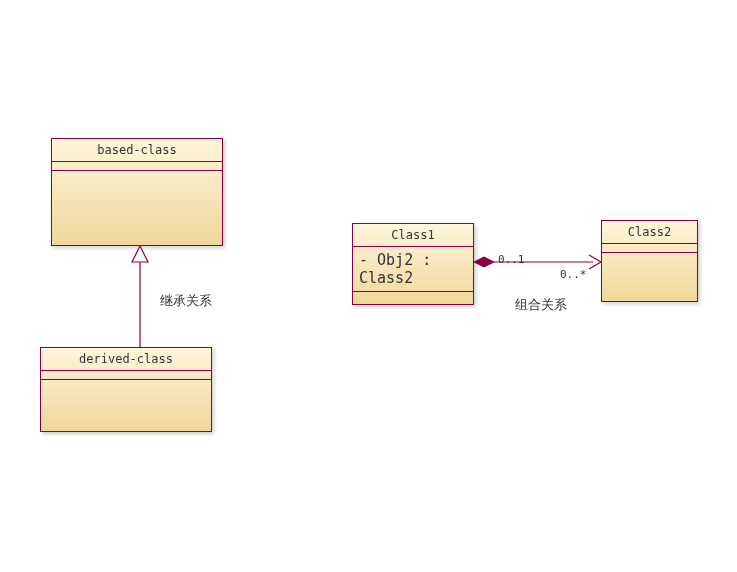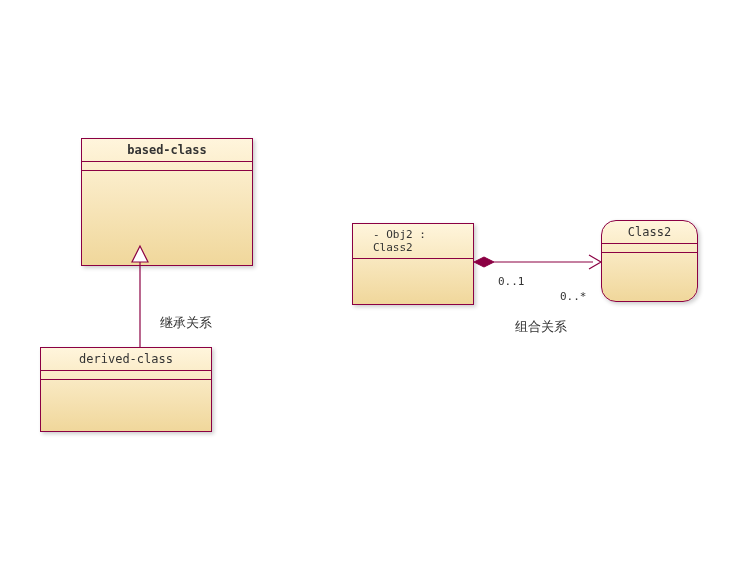--- a/index.html
+++ b/index.html
@@ -20,67 +20,67 @@
   }
   .uml-title {
     text-align: center;
     padding: 4px 2px;
     border-bottom: 1px solid #8b0043;
     font-size: 12px;
   }
   .uml-attrs {
     border-bottom: 1px solid #8b0043;
     min-height: 10px;
-    padding: 4px 20px;
-    font-size: 11px;
+    padding: 4px 6px;
+    font-size: 15px;
   }
   .uml-methods {
     min-height: 10px;
     padding: 2px 4px;
   }
   .label {
     position: absolute;
     font-size: 13px;
     color: #333;
-    margin-top: 22px;
   }
   svg.connector {
     position: absolute;
     overflow: visible;
     pointer-events: none;
   }
 </style>
 </head>
 <body>
 
-<div class="uml-class" style="left:81px; top:138px; width:172px; height:128px;font-weight:bold;">
+<div class="uml-class" style="left:51px; top:138px; width:172px; height:108px;">
   <div class="uml-title">based-class</div>
   <div class="uml-attrs" style="min-height:8px;"></div>
   <div class="uml-methods"></div>
 </div>
 
 <div class="uml-class" style="left:40px; top:347px; width:172px; height:85px;">
   <div class="uml-title">derived-class</div>
   <div class="uml-attrs" style="min-height:8px;"></div>
   <div class="uml-methods"></div>
 </div>
 
 <svg class="connector" style="left:0; top:0; width:737px; height:572px;">
   <line x1="140" y1="347" x2="140" y2="262" stroke="#8b0043" stroke-width="1.2"></line>
   <polygon points="140,246 132,262 148,262" fill="#ffffff" stroke="#8b0043" stroke-width="1.2"></polygon>
 </svg>
 
 <div class="label" style="left:160px; top:292px;">继承关系</div>
 
 <div class="uml-class" style="left:352px; top:223px; width:122px; height:82px;">
+  <div class="uml-title">Class1</div>
   <div class="uml-attrs">-  Obj2  : Class2</div>
   <div class="uml-methods"></div>
 </div>
 
-<div class="uml-class" style="left:601px; top:220px; width:97px; height:82px;border-radius:15px;">
+<div class="uml-class" style="left:601px; top:220px; width:97px; height:82px;">
   <div class="uml-title">Class2</div>
   <div class="uml-attrs" style="min-height:8px;"></div>
   <div class="uml-methods"></div>
 </div>
 
 <svg class="connector" style="left:0; top:0; width:737px; height:572px;">
 
   <polygon points="474,262 484,257 494,262 484,267" fill="#8b0043" stroke="#8b0043" stroke-width="1"></polygon>
 
   <line x1="494" y1="262" x2="593" y2="262" stroke="#8b0043" stroke-width="1.2"></line>

